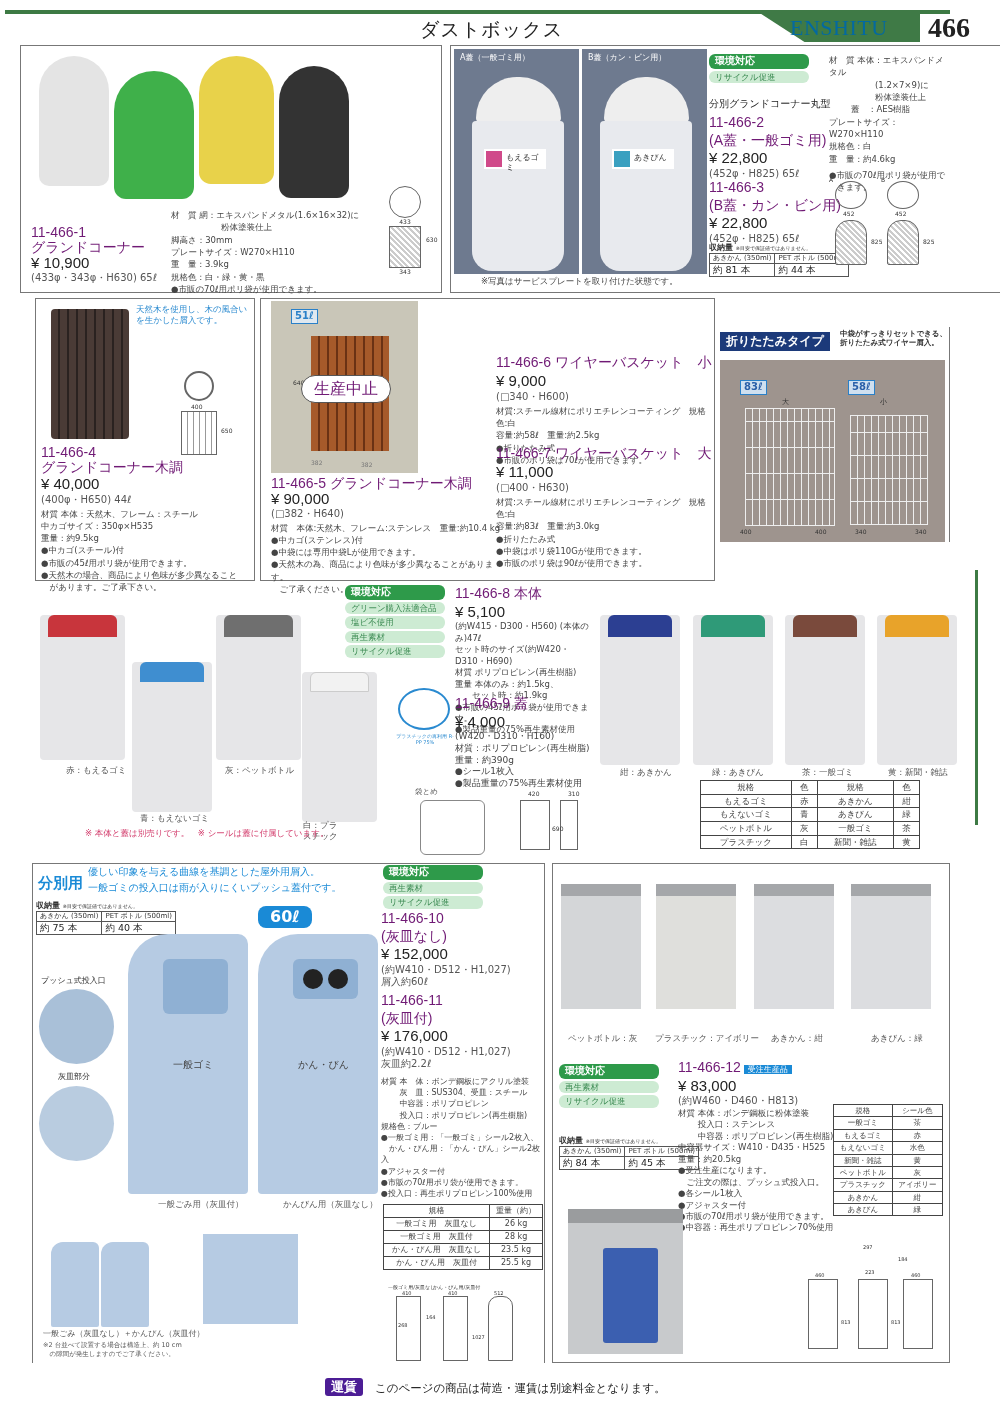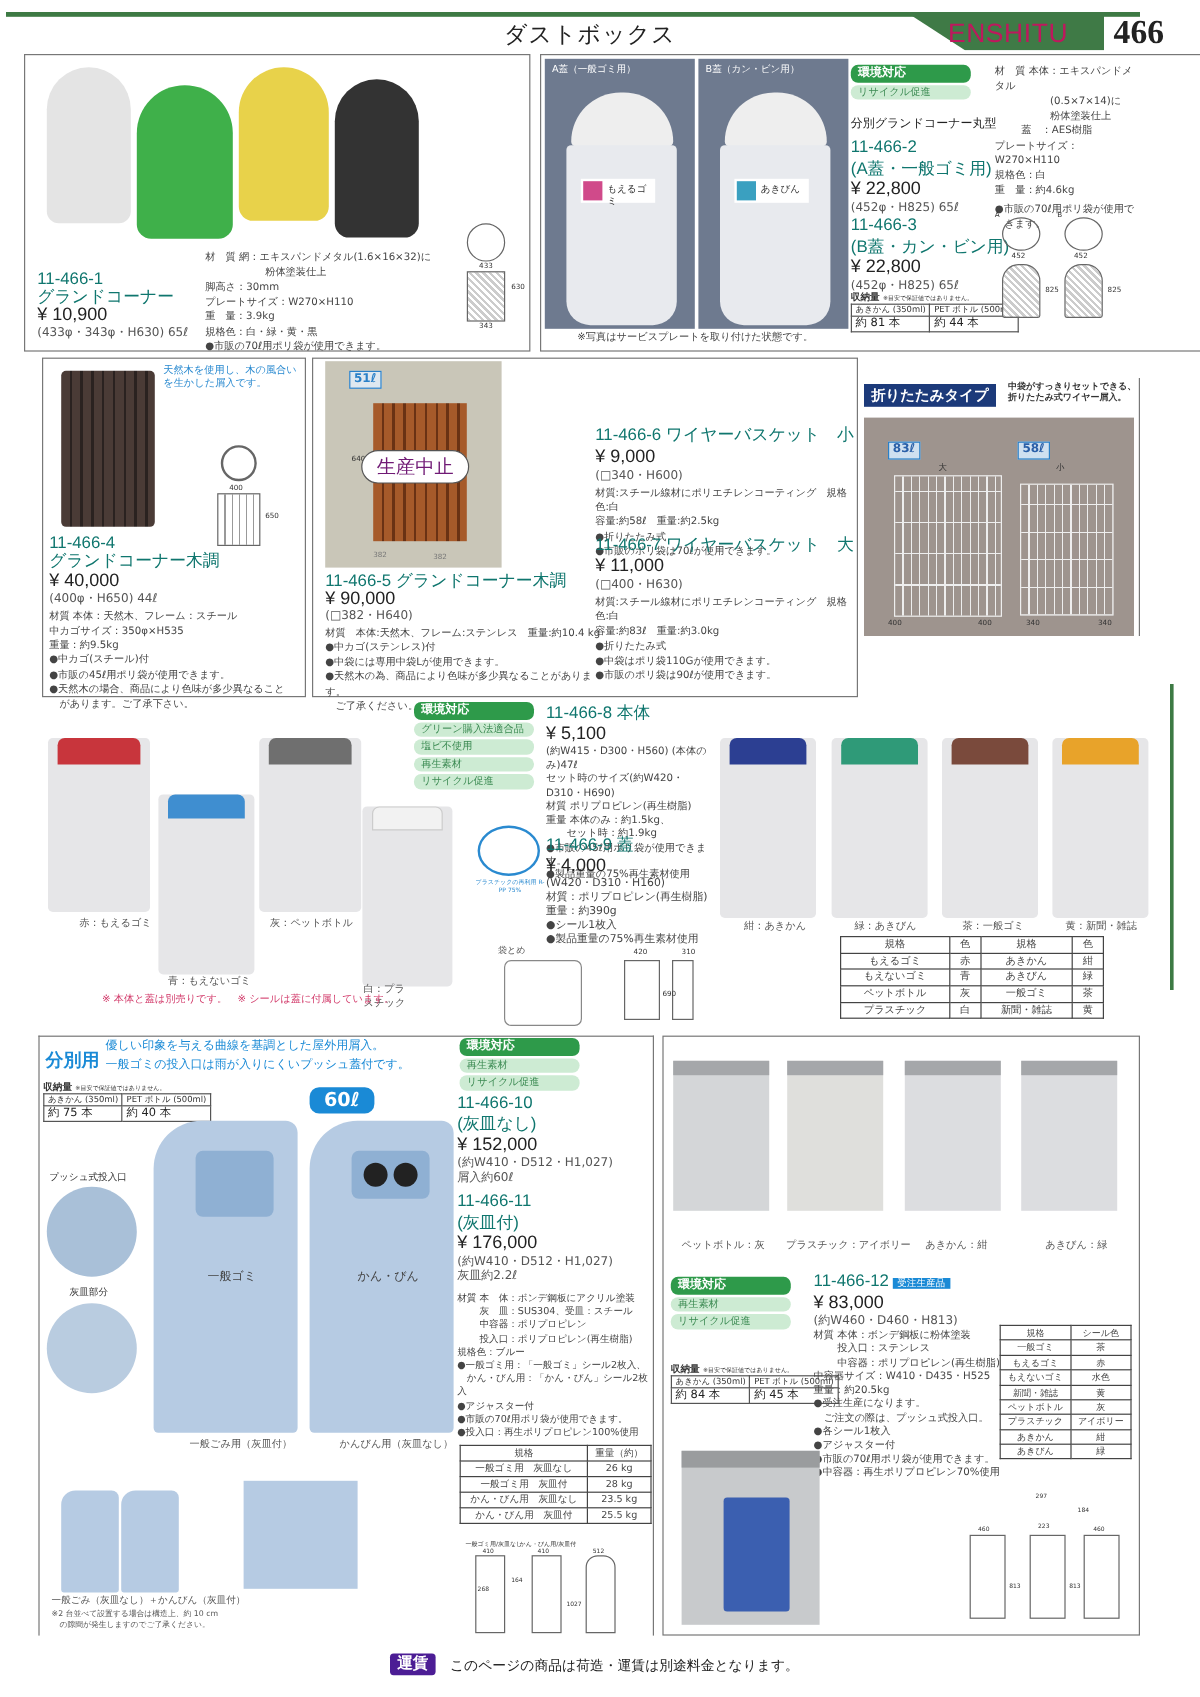--- a/index.html
+++ b/index.html
@@ -1,24 +1,24 @@
 <!DOCTYPE html>
 <html><head>
 <meta charset="utf-8">
 <style>
 *{box-sizing:border-box;margin:0;padding:0}
 body{width:1000px;height:1414px;background:#fff;font-family:"DejaVu Sans","Liberation Sans",sans-serif;color:#333;position:relative;overflow:hidden;font-size:9px;line-height:1.25}
 .abs{position:absolute}
 .topline{left:5px;top:10px;width:945px;height:4px;background:#3d7a44}
 .title{left:420px;top:18px;font-size:19px;color:#222;letter-spacing:1px;font-family:"DejaVu Serif",serif}
 .brandtab{left:755px;top:10px;width:165px;height:32px;background:#3f7a46;clip-path:polygon(0 0,100% 0,100% 100%,30% 100%)}
-.brandtxt{left:790px;top:14px;font-size:22px;color:#be185d;font-family:Liberation Sans, sans-serif;letter-spacing:0.5px}
+.brandtxt{left:790px;top:14px;font-size:22px;color:#0369a1;font-family:Liberation Serif, serif;letter-spacing:0.5px}
 .pagenum{left:928px;top:10px;font-size:28px;font-weight:bold;color:#222;font-family:"Liberation Serif",serif}
 .box{border:1.5px solid #777;background:#fff}
-.code{font-size:14px;color:#0f766e;font-family:"Liberation Sans",sans-serif}
+.code{font-size:14px;color:#701a75;font-family:"Liberation Sans",sans-serif}
 .price{font-size:15px;color:#222;font-family:"Liberation Sans",sans-serif}
 .dim{font-size:10px;color:#555}
 .spec{font-size:8.5px;color:#444;line-height:1.45}
 .eco{width:100px}
 .eco .h{background:#2e9a4a;color:#fff;font-size:10px;font-weight:bold;padding:1px 6px;border-radius:6px;margin-bottom:2px}
 .eco .s{background:#cdebd3;color:#3b8a52;font-size:8.5px;padding:1px 6px;border-radius:6px;margin-bottom:2px}
 .cap{border-collapse:collapse;font-size:7px}
 .cap td{border:1px solid #555;padding:0 3px}
 .cap .v{font-size:9.5px;color:#222}
 .tbl{border-collapse:collapse;font-size:8.5px;color:#444}
@@ -117,21 +117,21 @@
           </tr>
           <tr>
             <td class="v">約 81 本</td>
             <td class="v">約 44 本</td>
           </tr>
         </tbody>
       </table>
   </div>
   <div class="abs spec" style="left:378px;top:8px;width:120px">
     <div>材　質 本体：エキスパンドメタル</div>
-    <div style="padding-left:46px">(0.5×7×14)に</div>
+    <div style="padding-left:46px">(1.2×7×9)に</div>
     <div style="padding-left:46px">粉体塗装仕上</div>
     <div style="padding-left:22px">蓋　：AES樹脂</div>
     <div>プレートサイズ：W270×H110</div>
     <div>規格色：白</div>
     <div>重　量：約4.6kg</div>
     <div style="margin-top:4px">●市販の70ℓ用ポリ袋が使用で</div>
     <div style="padding-left:8px">きます。</div>
   </div>
   <div class="abs" style="left:378px;top:130px;width:120px;height:95px">
     <div class="abs" style="left:0;top:0;font-size:6px">A</div>
@@ -206,21 +206,21 @@
       <div class="dim">(□400・H630)</div>
       <div>材質:スチール線材にポリエチレンコーティング　規格色:白</div>
       <div>容量:約83ℓ　重量:約3.0kg</div>
       <div>●折りたたみ式</div>
       <div>●中袋はポリ袋110Gが使用できます。</div>
       <div>●市販のポリ袋は90ℓが使用できます。</div>
     </div>
   </div>
 </div>
 
-<div class="abs" style="left:715px;top:315px;width:235px;height:215px;border-right:1.5px solid #777">
+<div class="abs" style="left:715px;top:327px;width:235px;height:215px;border-right:1.5px solid #777">
   <div class="abs fold" style="left:5px;top:5px">折りたたみタイプ</div>
   <div class="abs" style="left:125px;top:2px;width:110px;font-size:7.5px;font-weight:bold;color:#333">中袋がすっきりセットできる、折りたたみ式ワイヤー屑入。</div>
   <div class="abs" style="left:5px;top:33px;width:225px;height:182px;background:#9e948e">
     <div class="abs" style="left:20px;top:20px;background:#cfe0f0;border:1.5px solid #2a80c8;color:#2a5fa8;font-size:10px;font-weight:bold;padding:0 3px">83ℓ</div>
     <div class="abs" style="left:128px;top:20px;background:#cfe0f0;border:1.5px solid #2a80c8;color:#2a5fa8;font-size:10px;font-weight:bold;padding:0 3px">58ℓ</div>
     <div class="abs" style="left:62px;top:38px;font-size:7px;color:#333">大</div>
     <div class="abs" style="left:160px;top:38px;font-size:7px;color:#333">小</div>
     <div class="abs" style="left:25px;top:48px;width:90px;height:118px;border:1.5px solid #eee;background:repeating-linear-gradient(90deg,transparent 0 6px,#eee 6px 7px),repeating-linear-gradient(0deg,transparent 0 25px,#eee 25px 26px)"></div>
     <div class="abs" style="left:130px;top:55px;width:78px;height:110px;border:1.5px solid #eee;background:repeating-linear-gradient(90deg,transparent 0 6px,#eee 6px 7px),repeating-linear-gradient(0deg,transparent 0 22px,#eee 22px 23px)"></div>
     <div class="abs" style="left:20px;top:168px;font-size:6px;color:#333">400</div>

